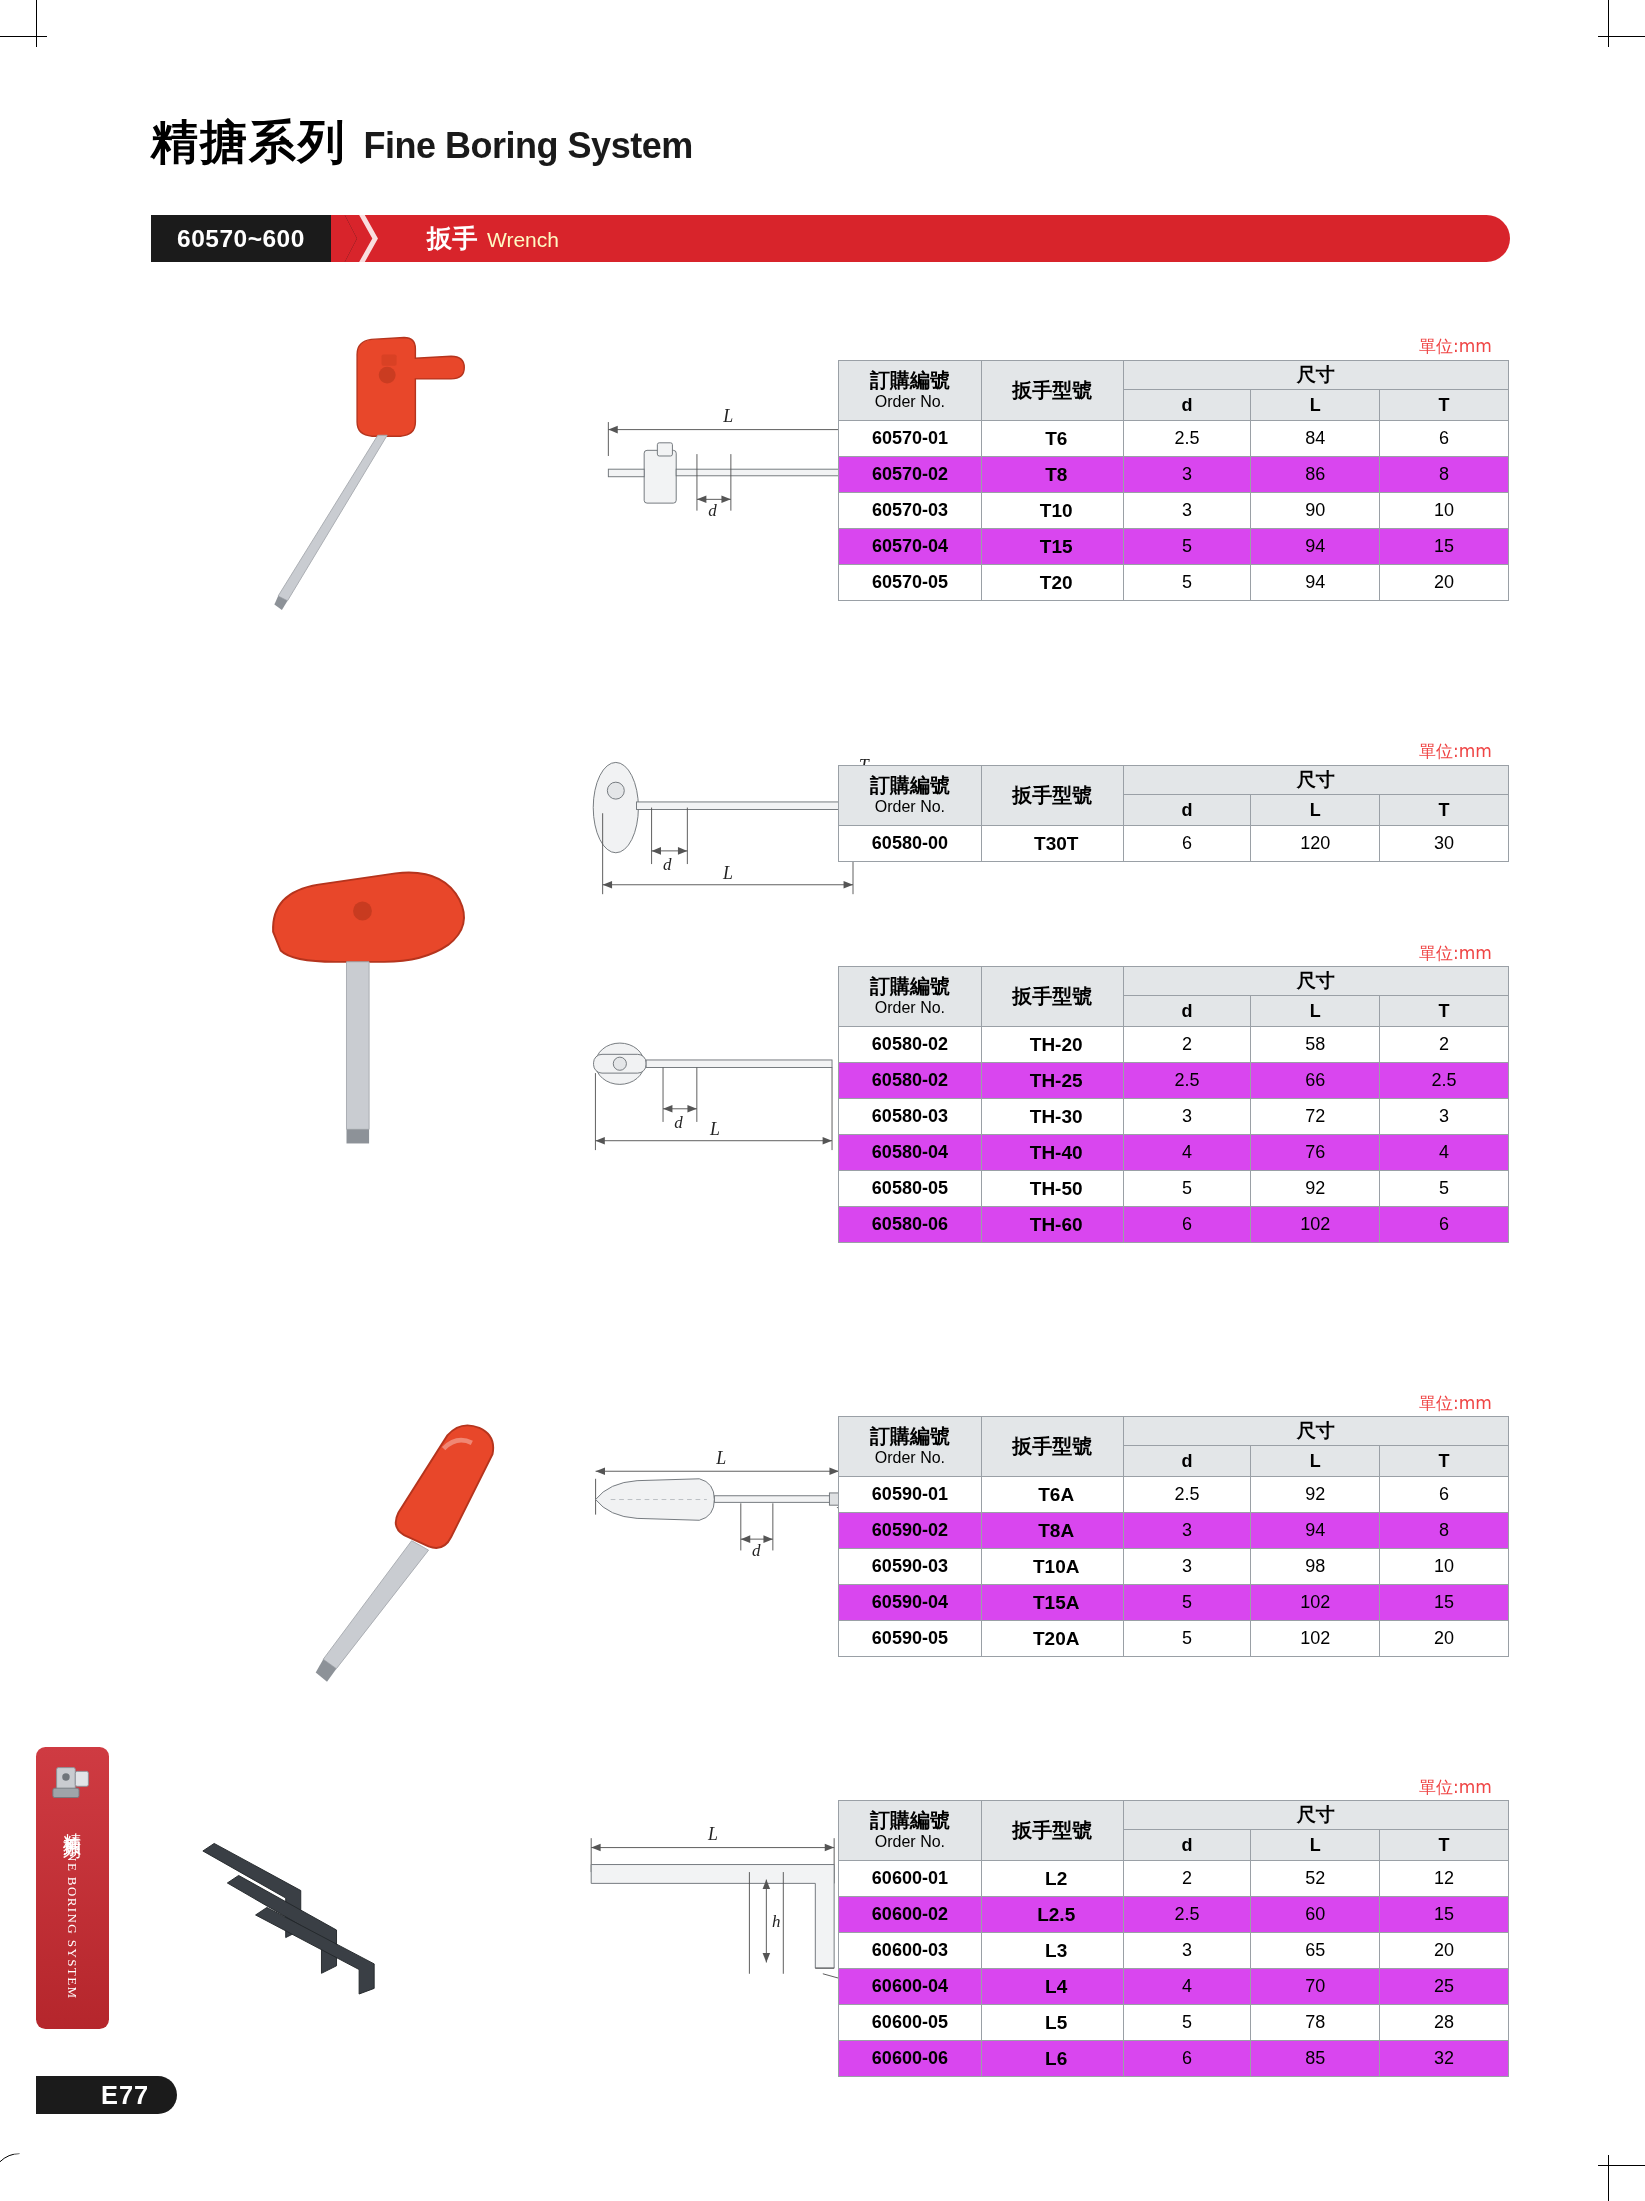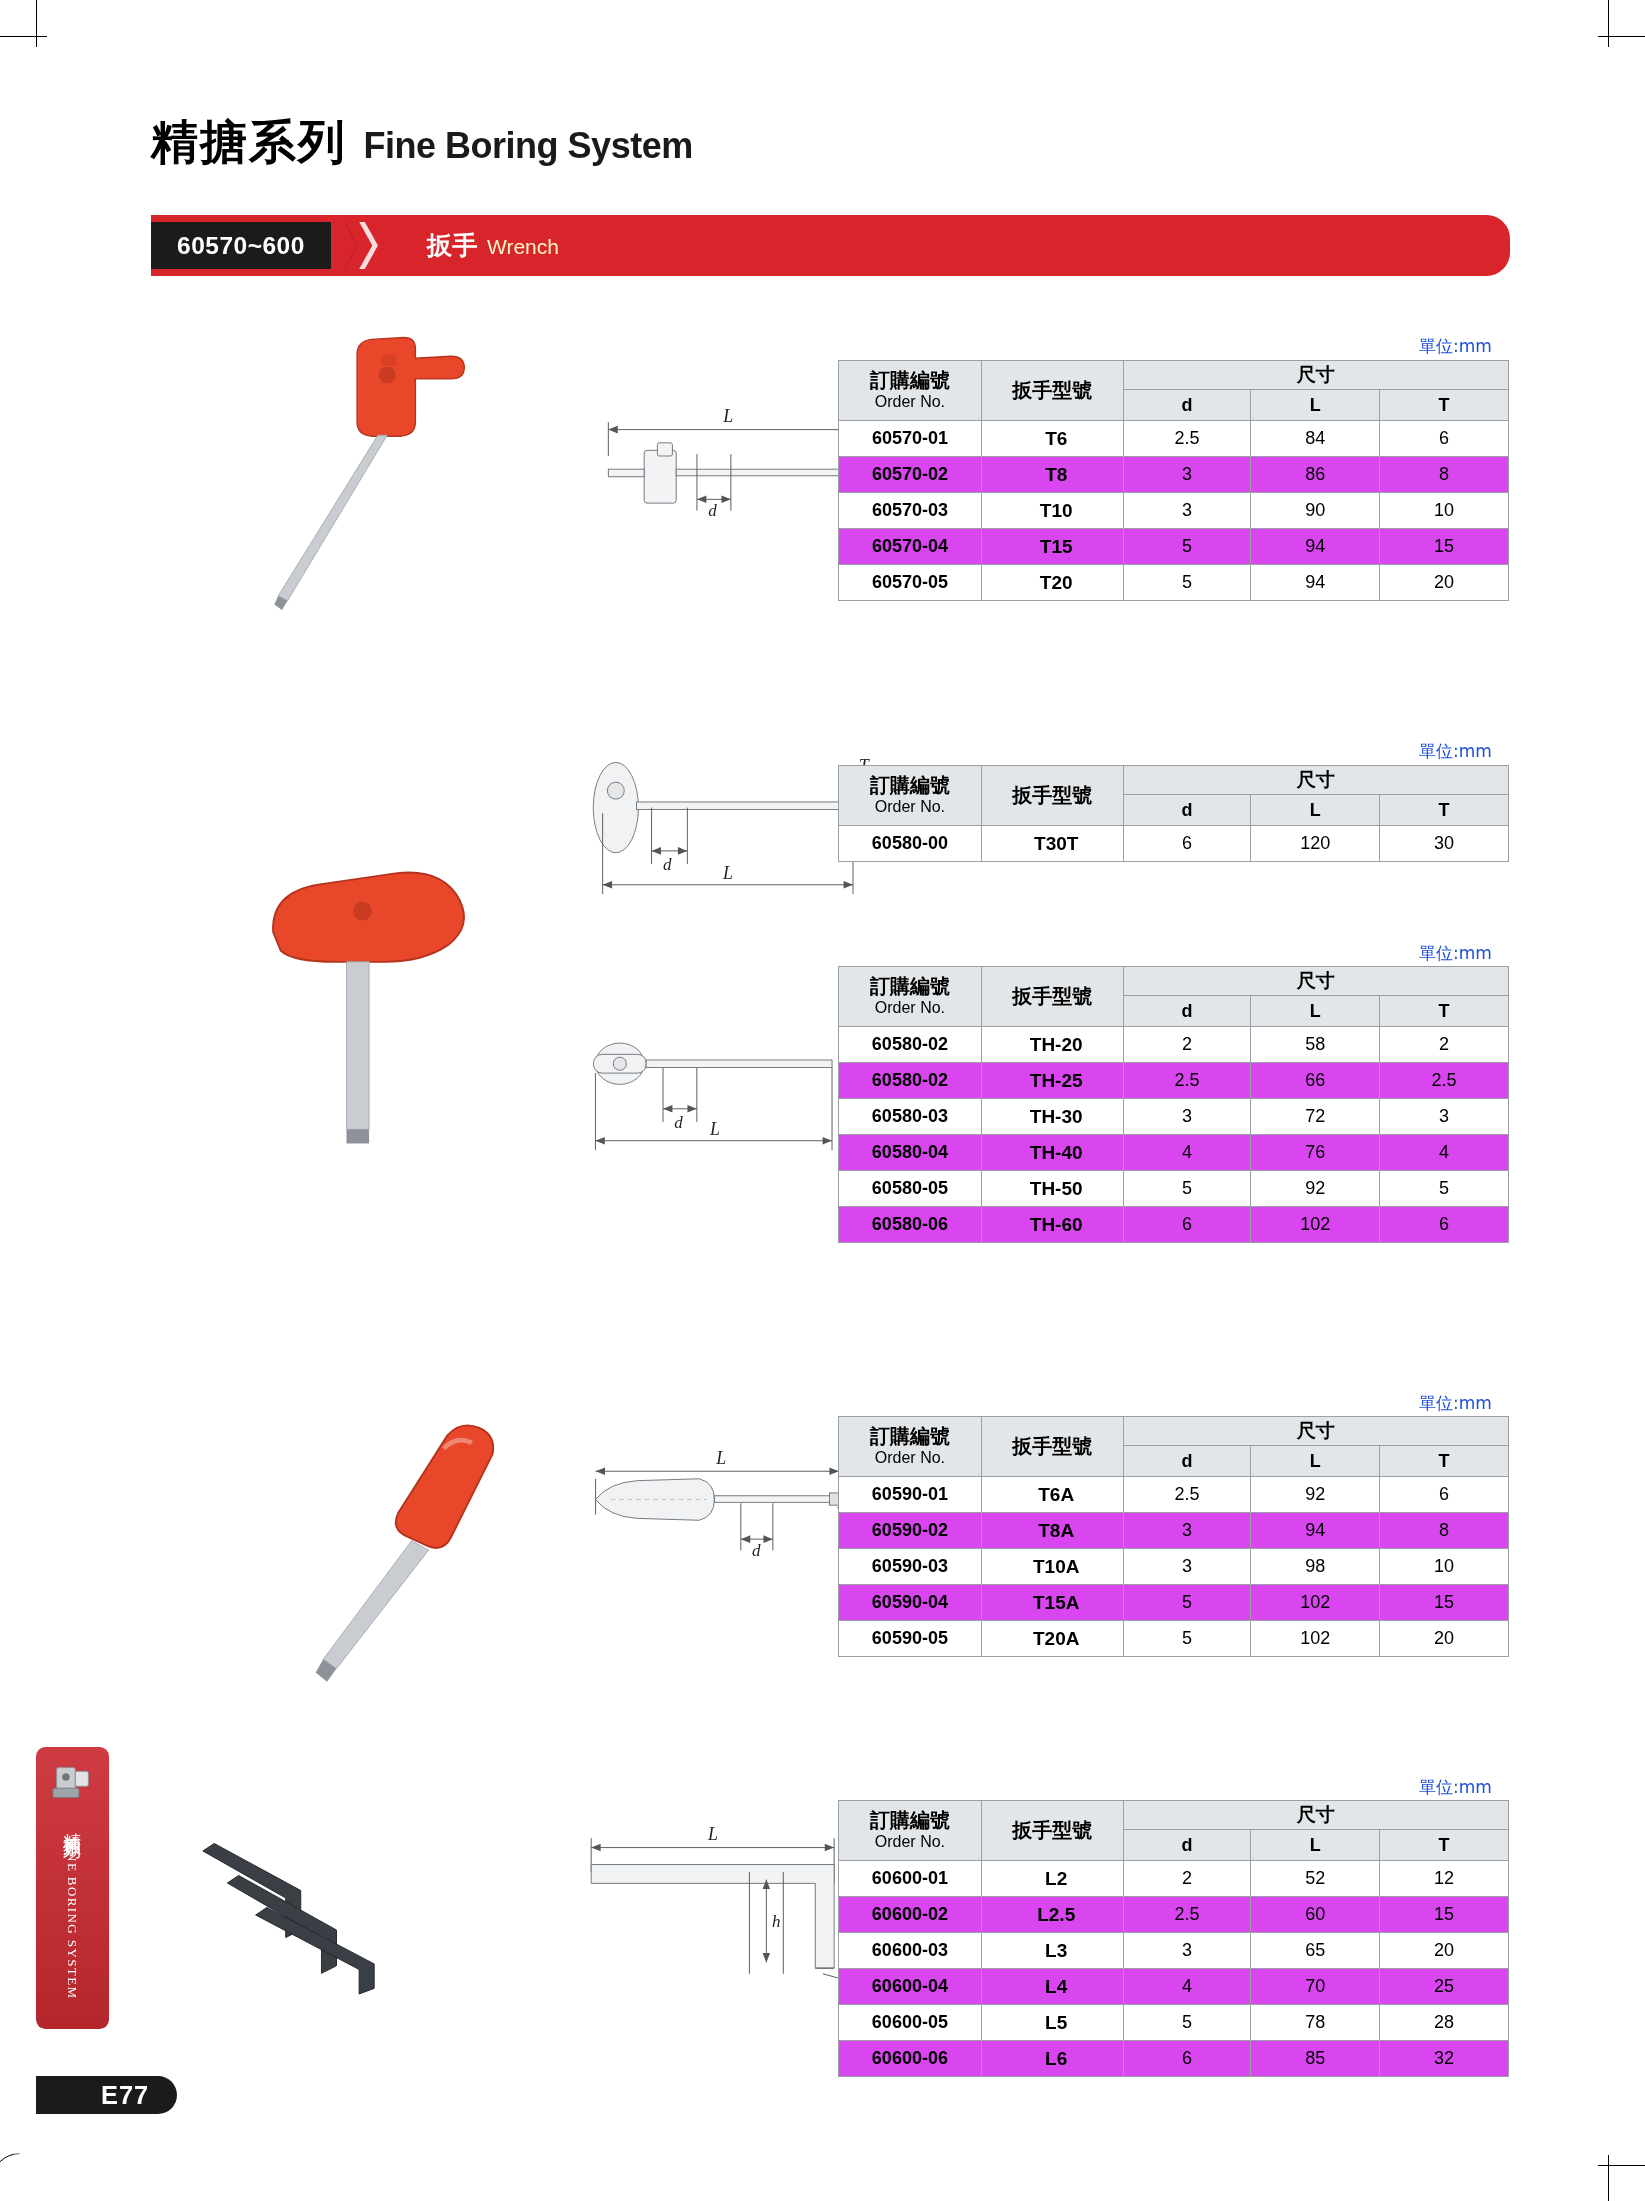--- a/index.html
+++ b/index.html
@@ -58,21 +58,21 @@
     font-weight: 700;
     color: #1a1a1a;
     letter-spacing: -0.5px;
   }
 
   .banner {
     position: absolute;
     left: 151px;
     top: 215px;
     width: 1359px;
-    height: 61px;
+    height: 47px;
     background: #d8242b;
     border-radius: 0 23.5px 23.5px 0;
     display: flex;
     align-items: center;
   }
   .banner-code {
     position: relative;
     height: 47px;
     background: #1b1b1b;
     color: #fff;
@@ -181,21 +181,21 @@
     font-size: 25.4px;
     font-weight: 700;
     letter-spacing: 0.9px;
   }
 
   
   .unit-label {
     position: absolute;
     font-size: 17px;
     font-family: "DejaVu Sans", sans-serif;
-    color: #1d4ed8;
+    color: #ef4444;
   }
   table.spec {
     position: absolute;
     border-collapse: collapse;
     font-family: "Liberation Sans", sans-serif;
     background: #fff;
   }
   table.spec th, table.spec td {
     border: 0.9px solid #9aa0a6;
     text-align: center;

